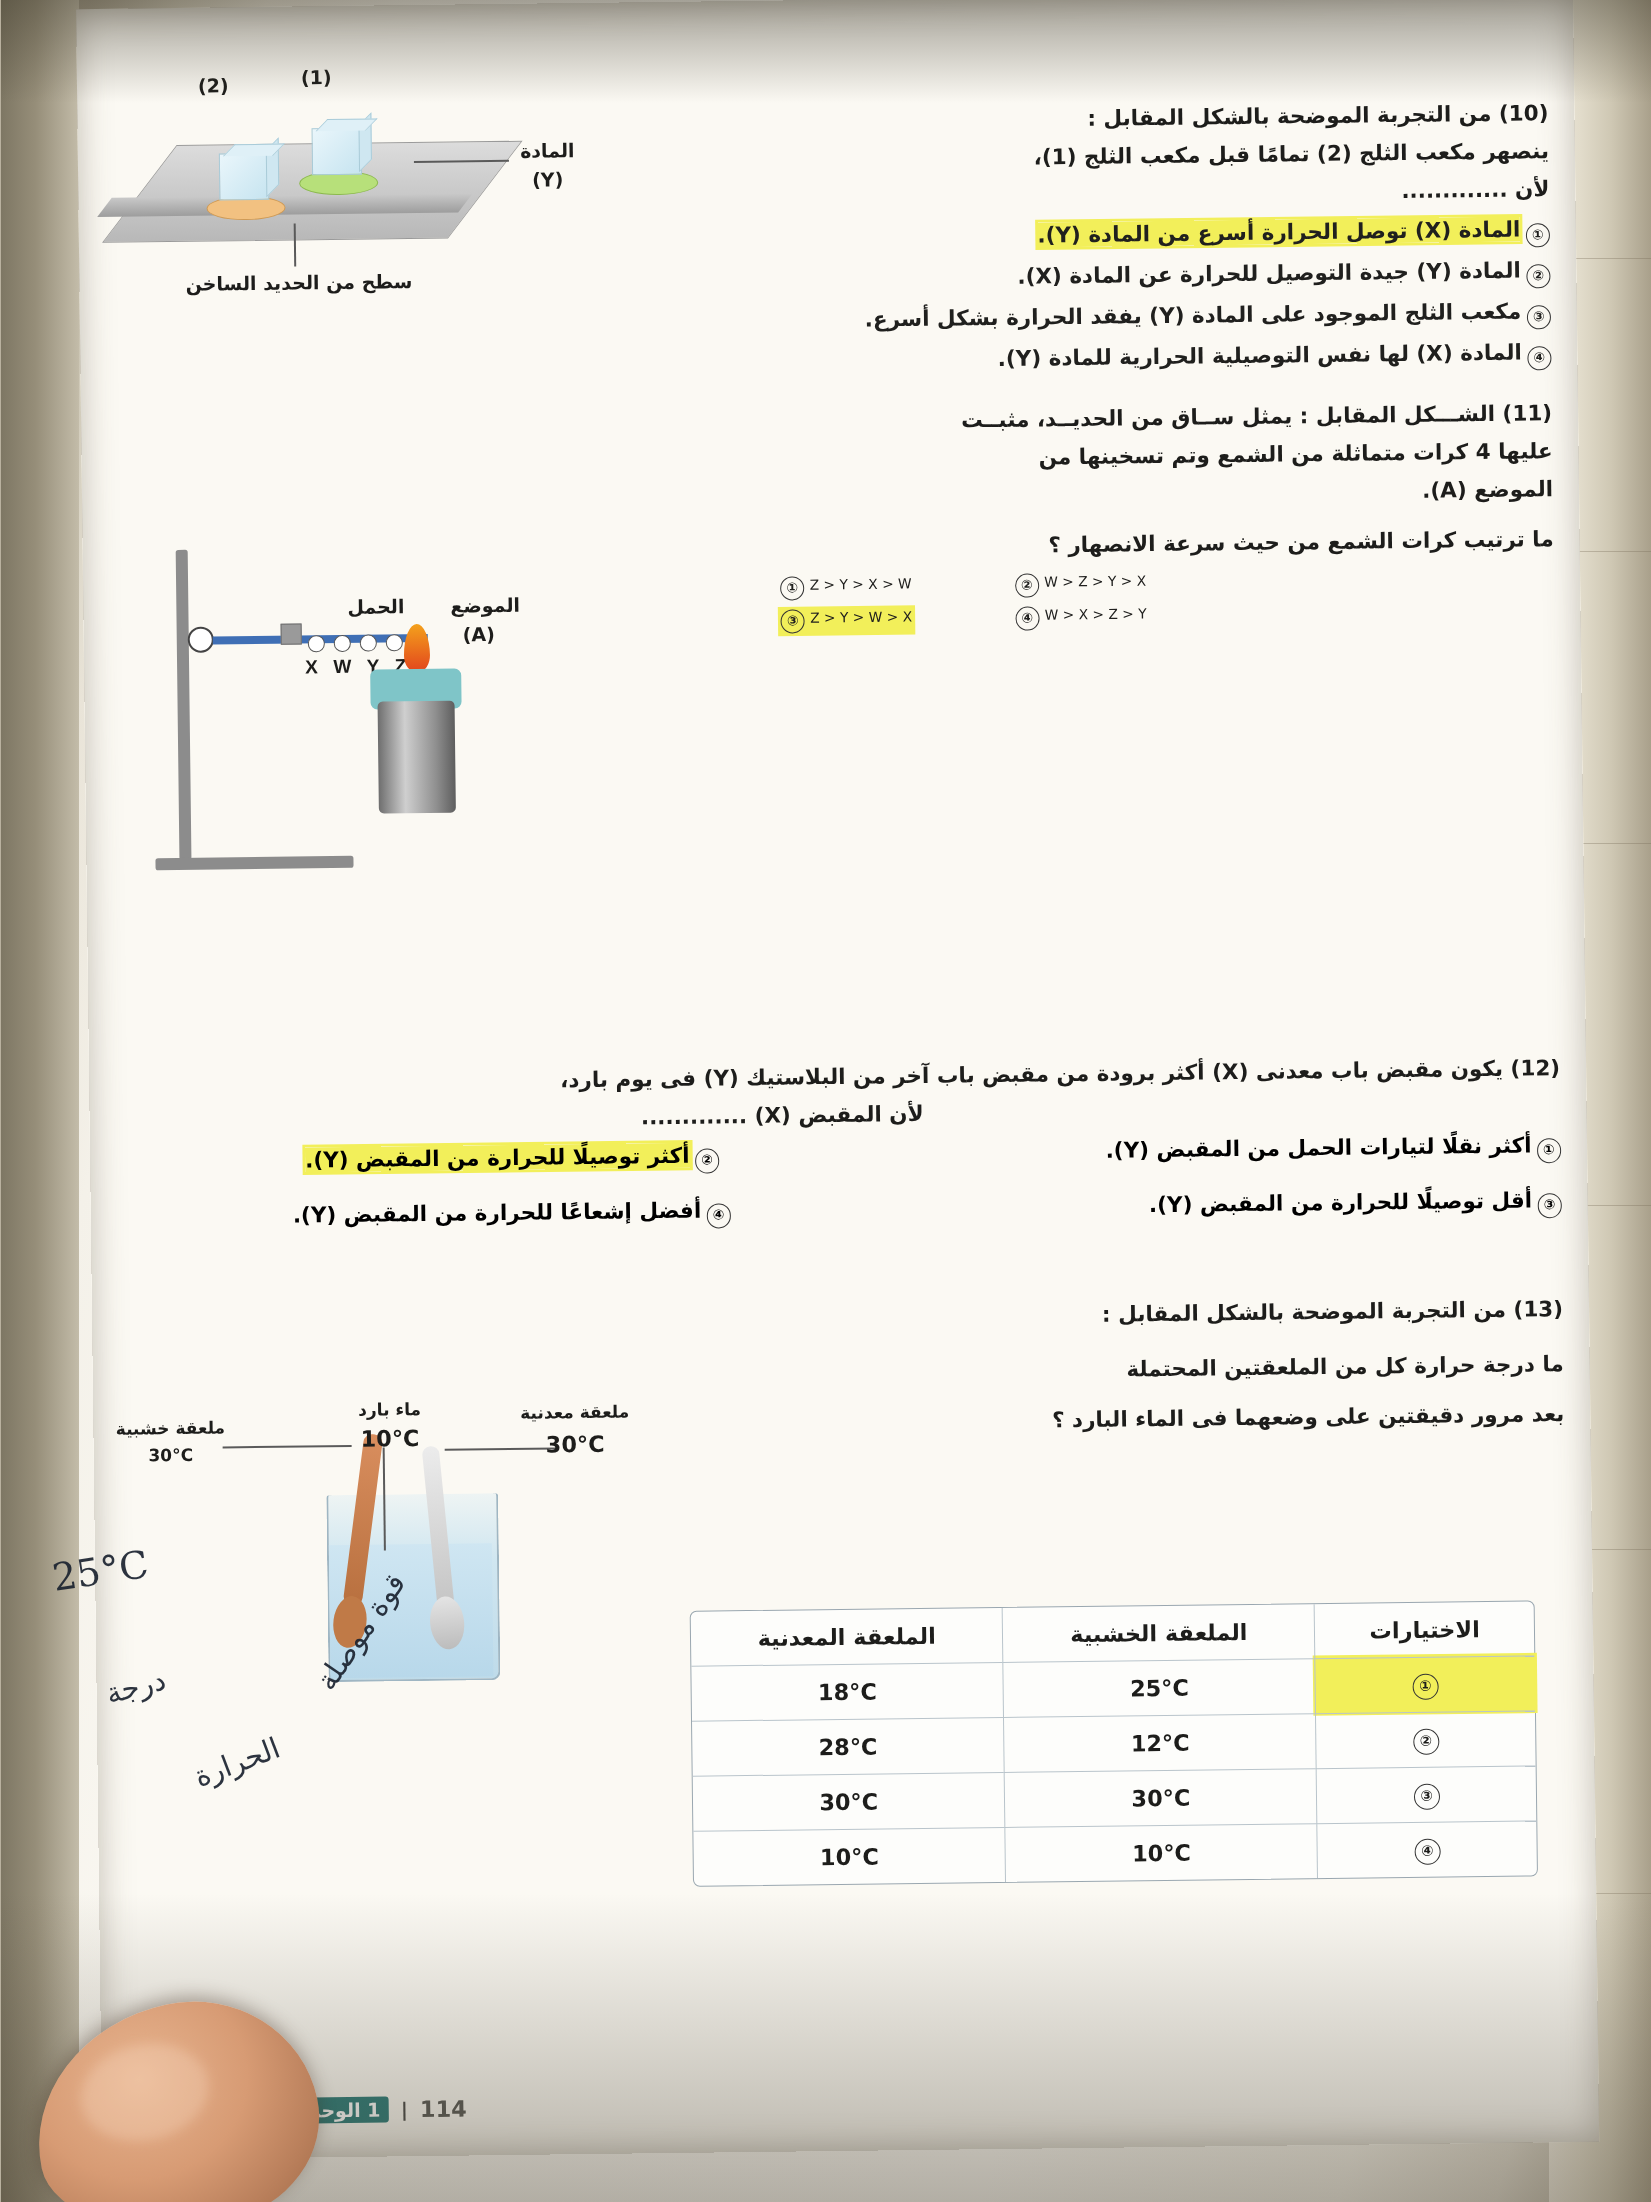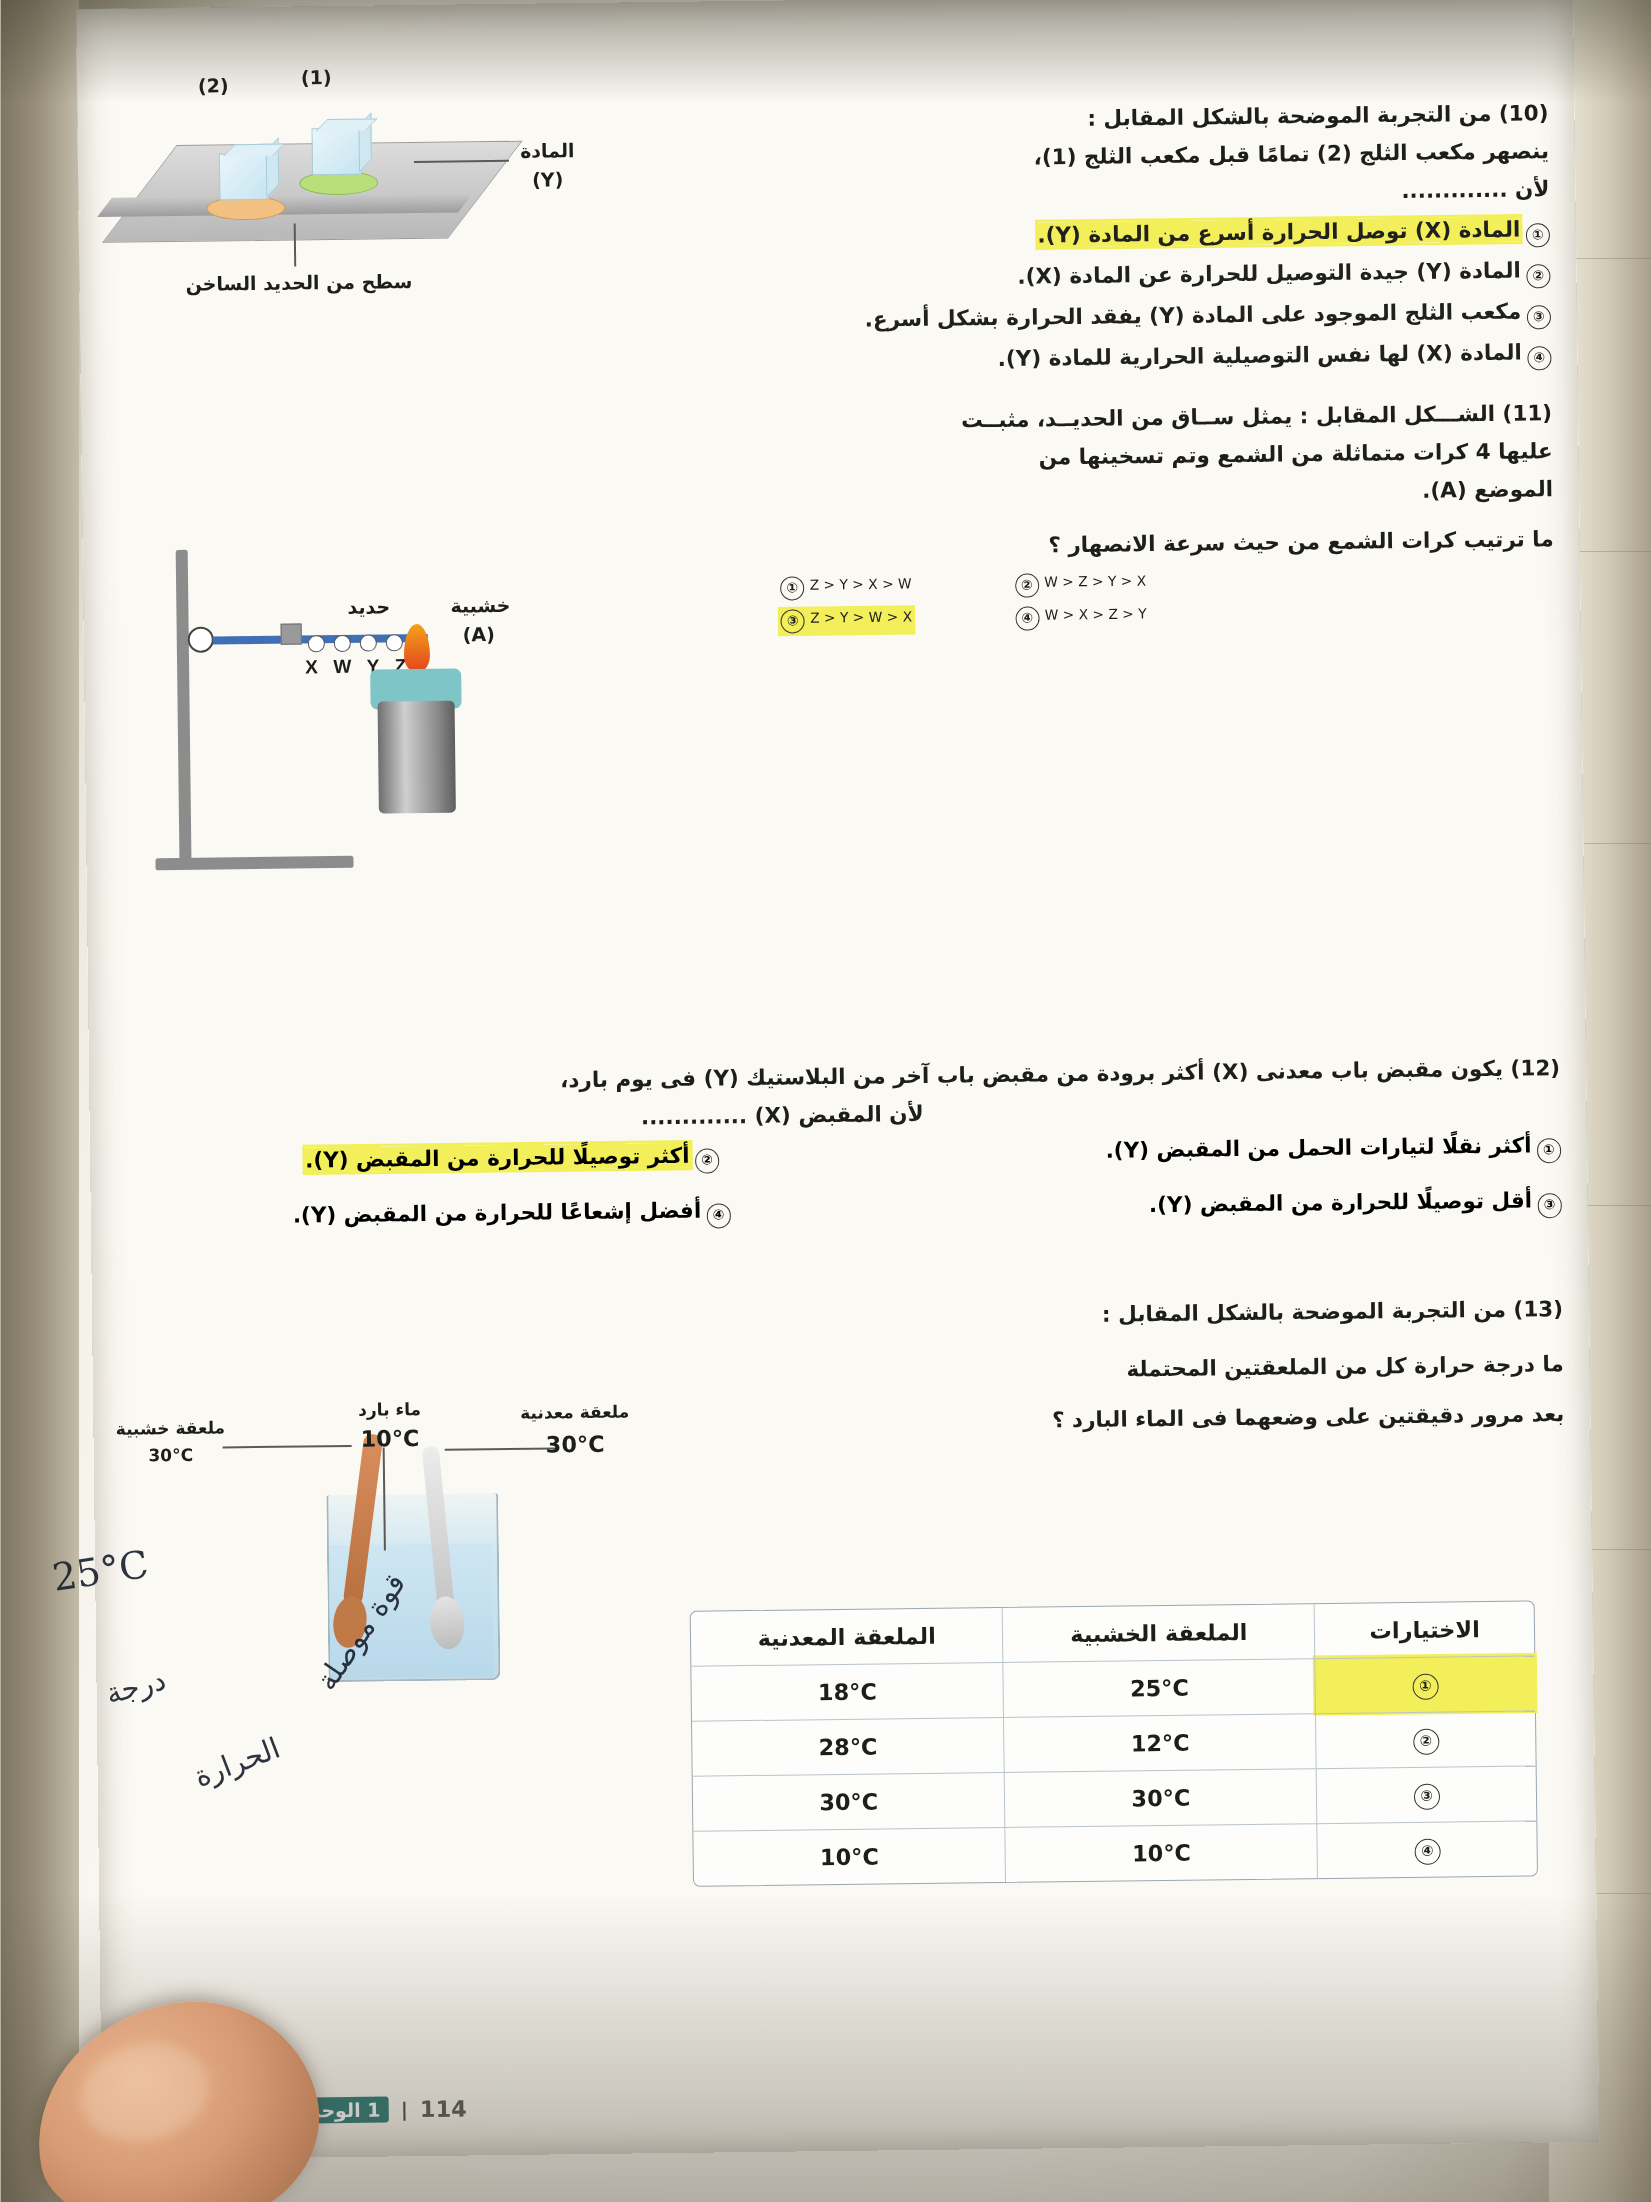--- a/index.html
+++ b/index.html
@@ -219,23 +219,23 @@
       <div class="rod"></div>
       <div class="clamp"></div>
 
       <div class="ball" style="left:172px;"></div>
       <div class="ball" style="left:198px;"></div>
       <div class="ball" style="left:224px;"></div>
       <div class="ball" style="left:250px;"></div>
 
       <div class="lbl" style="position:absolute;left:169px;top:117px;font-family:'Liberation Sans',sans-serif;letter-spacing:5.2px;direction:ltr;">X W Y Z</div>
 
-      <div class="lbl" style="position:absolute;left:212px;top:57px;">حديد</div>
-
-      <div class="lbl" style="position:absolute;left:315px;top:57px;">خشبية</div>
+      <div class="lbl" style="position:absolute;left:212px;top:57px;">الحمل</div>
+
+      <div class="lbl" style="position:absolute;left:315px;top:57px;">الموضع</div>
       <div class="lbl" style="position:absolute;left:327px;top:86px;">(A)</div>
 
       <div class="flame"></div>
       <div class="burner-top"></div>
       <div class="burner"></div>
     </div>
 
     <div class="fig" id="fig3">
       <div class="glass"></div>
       <div class="water"></div>

